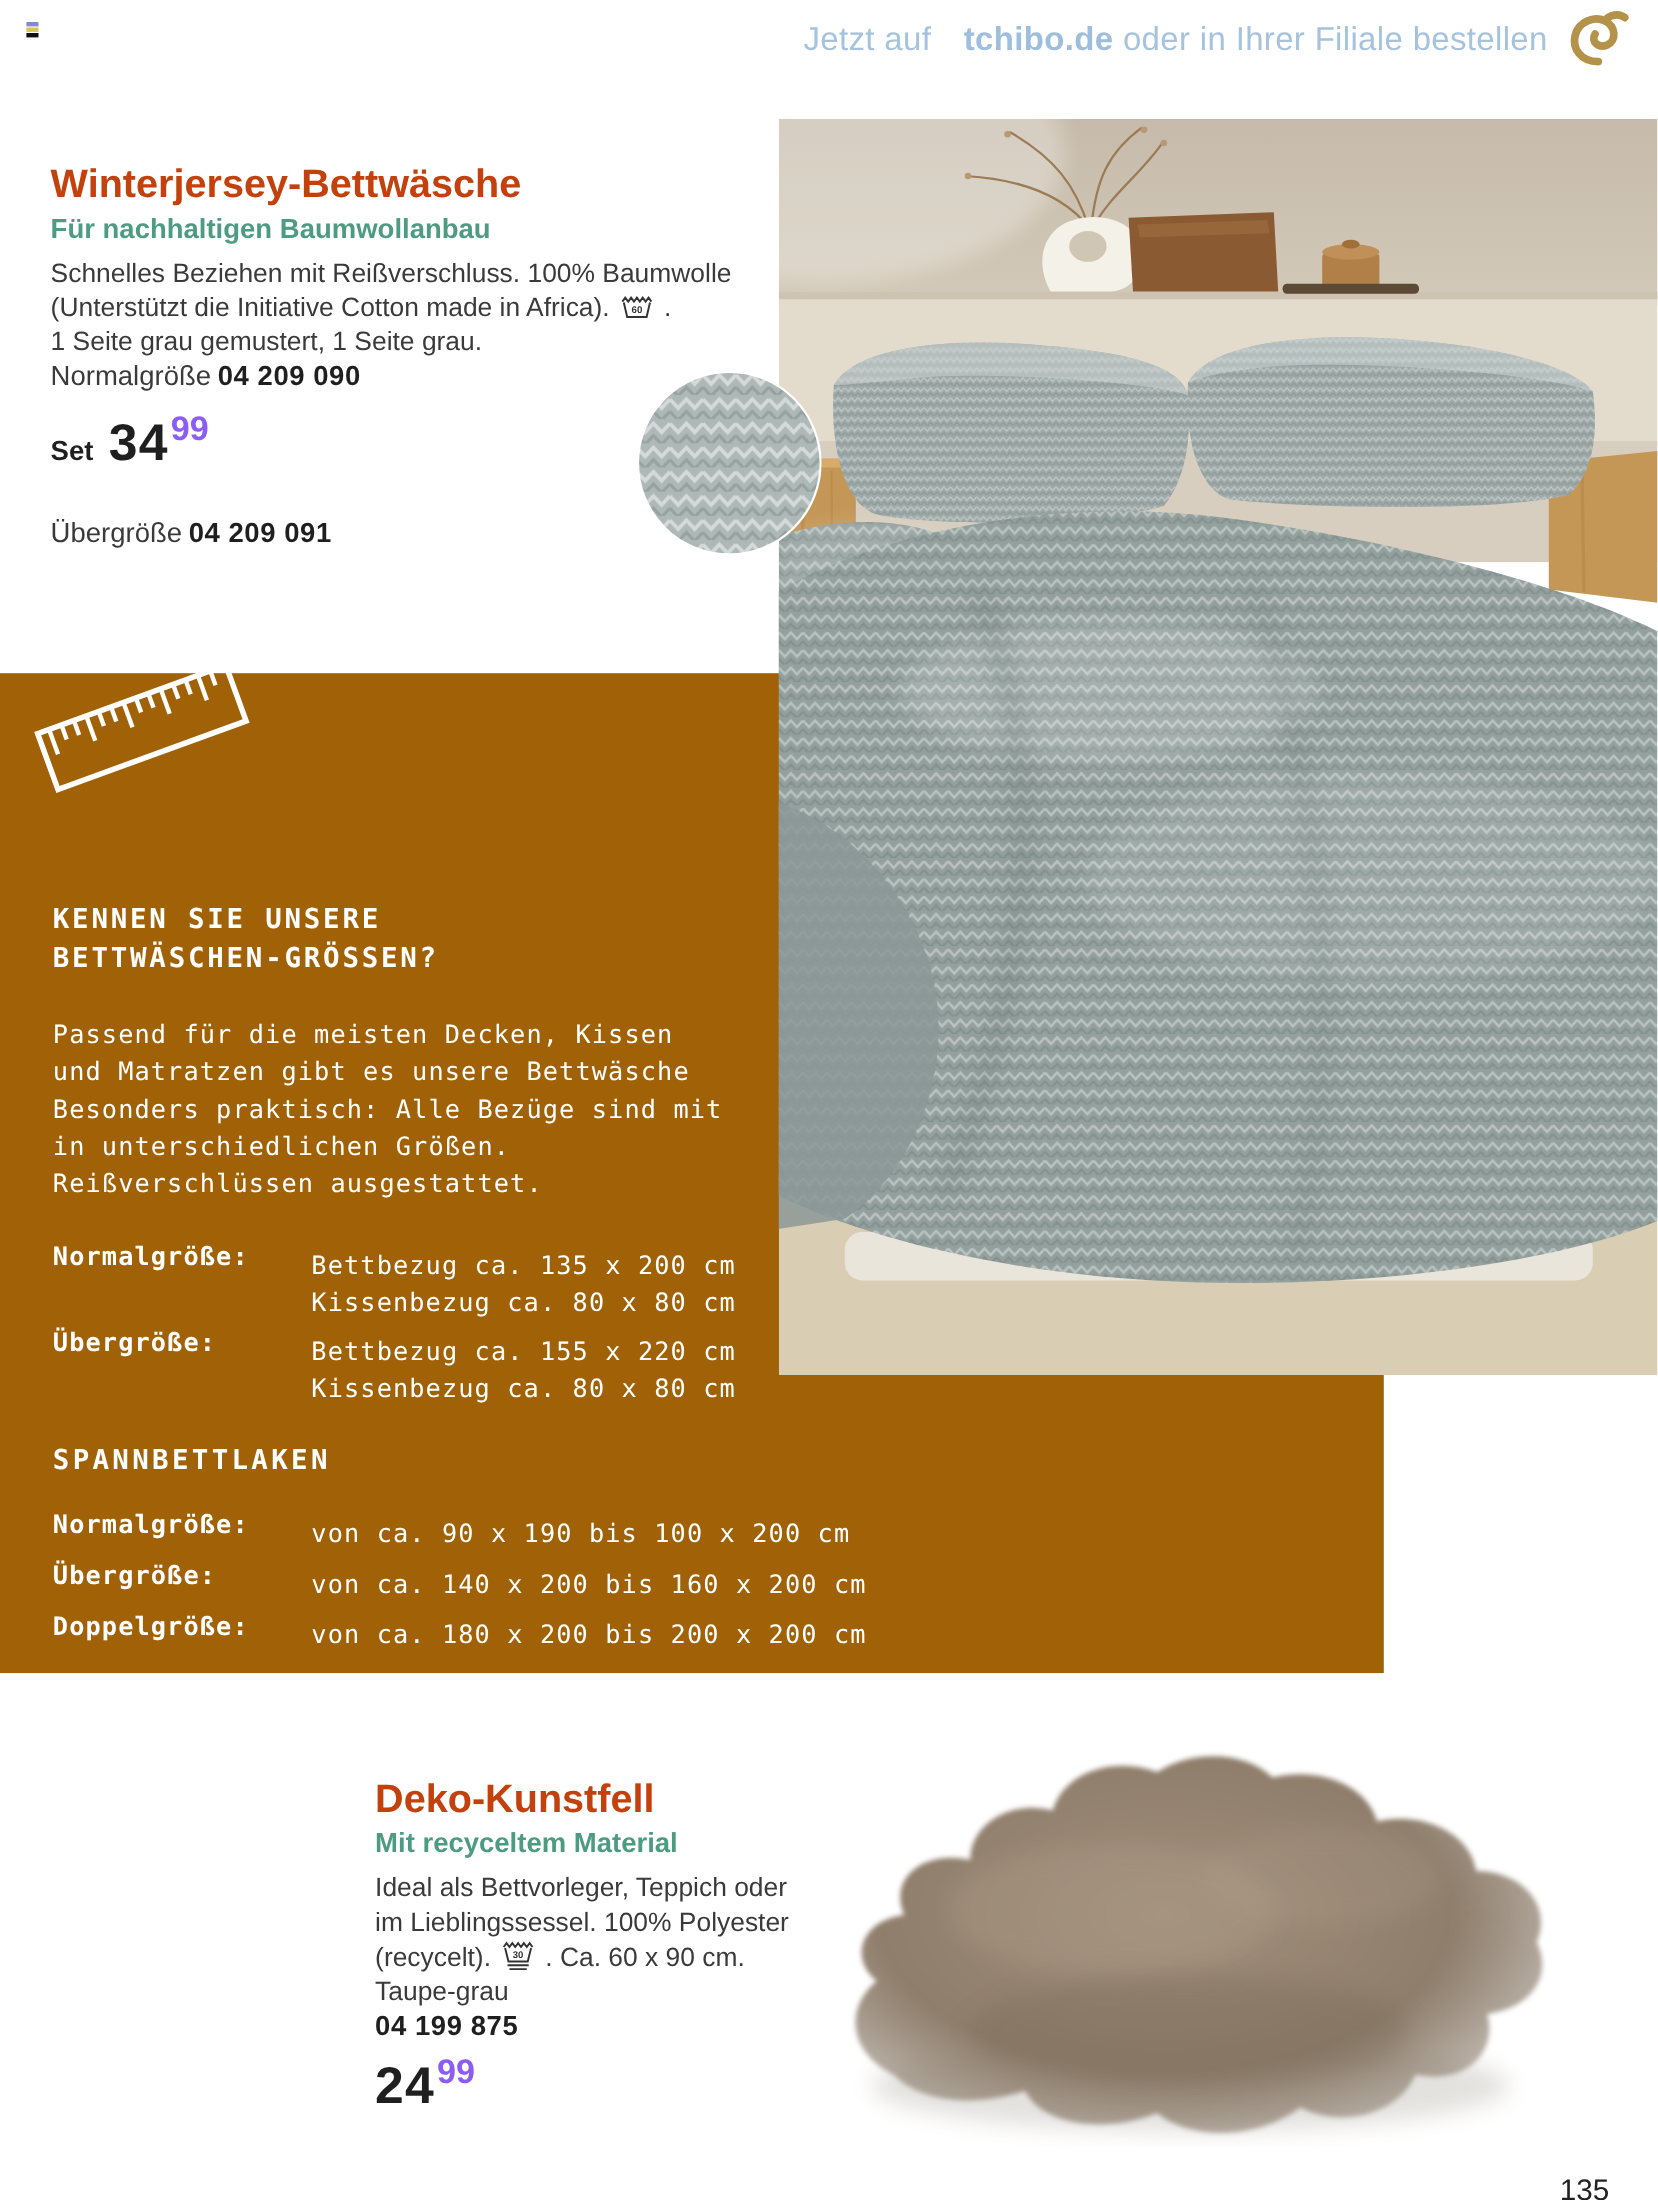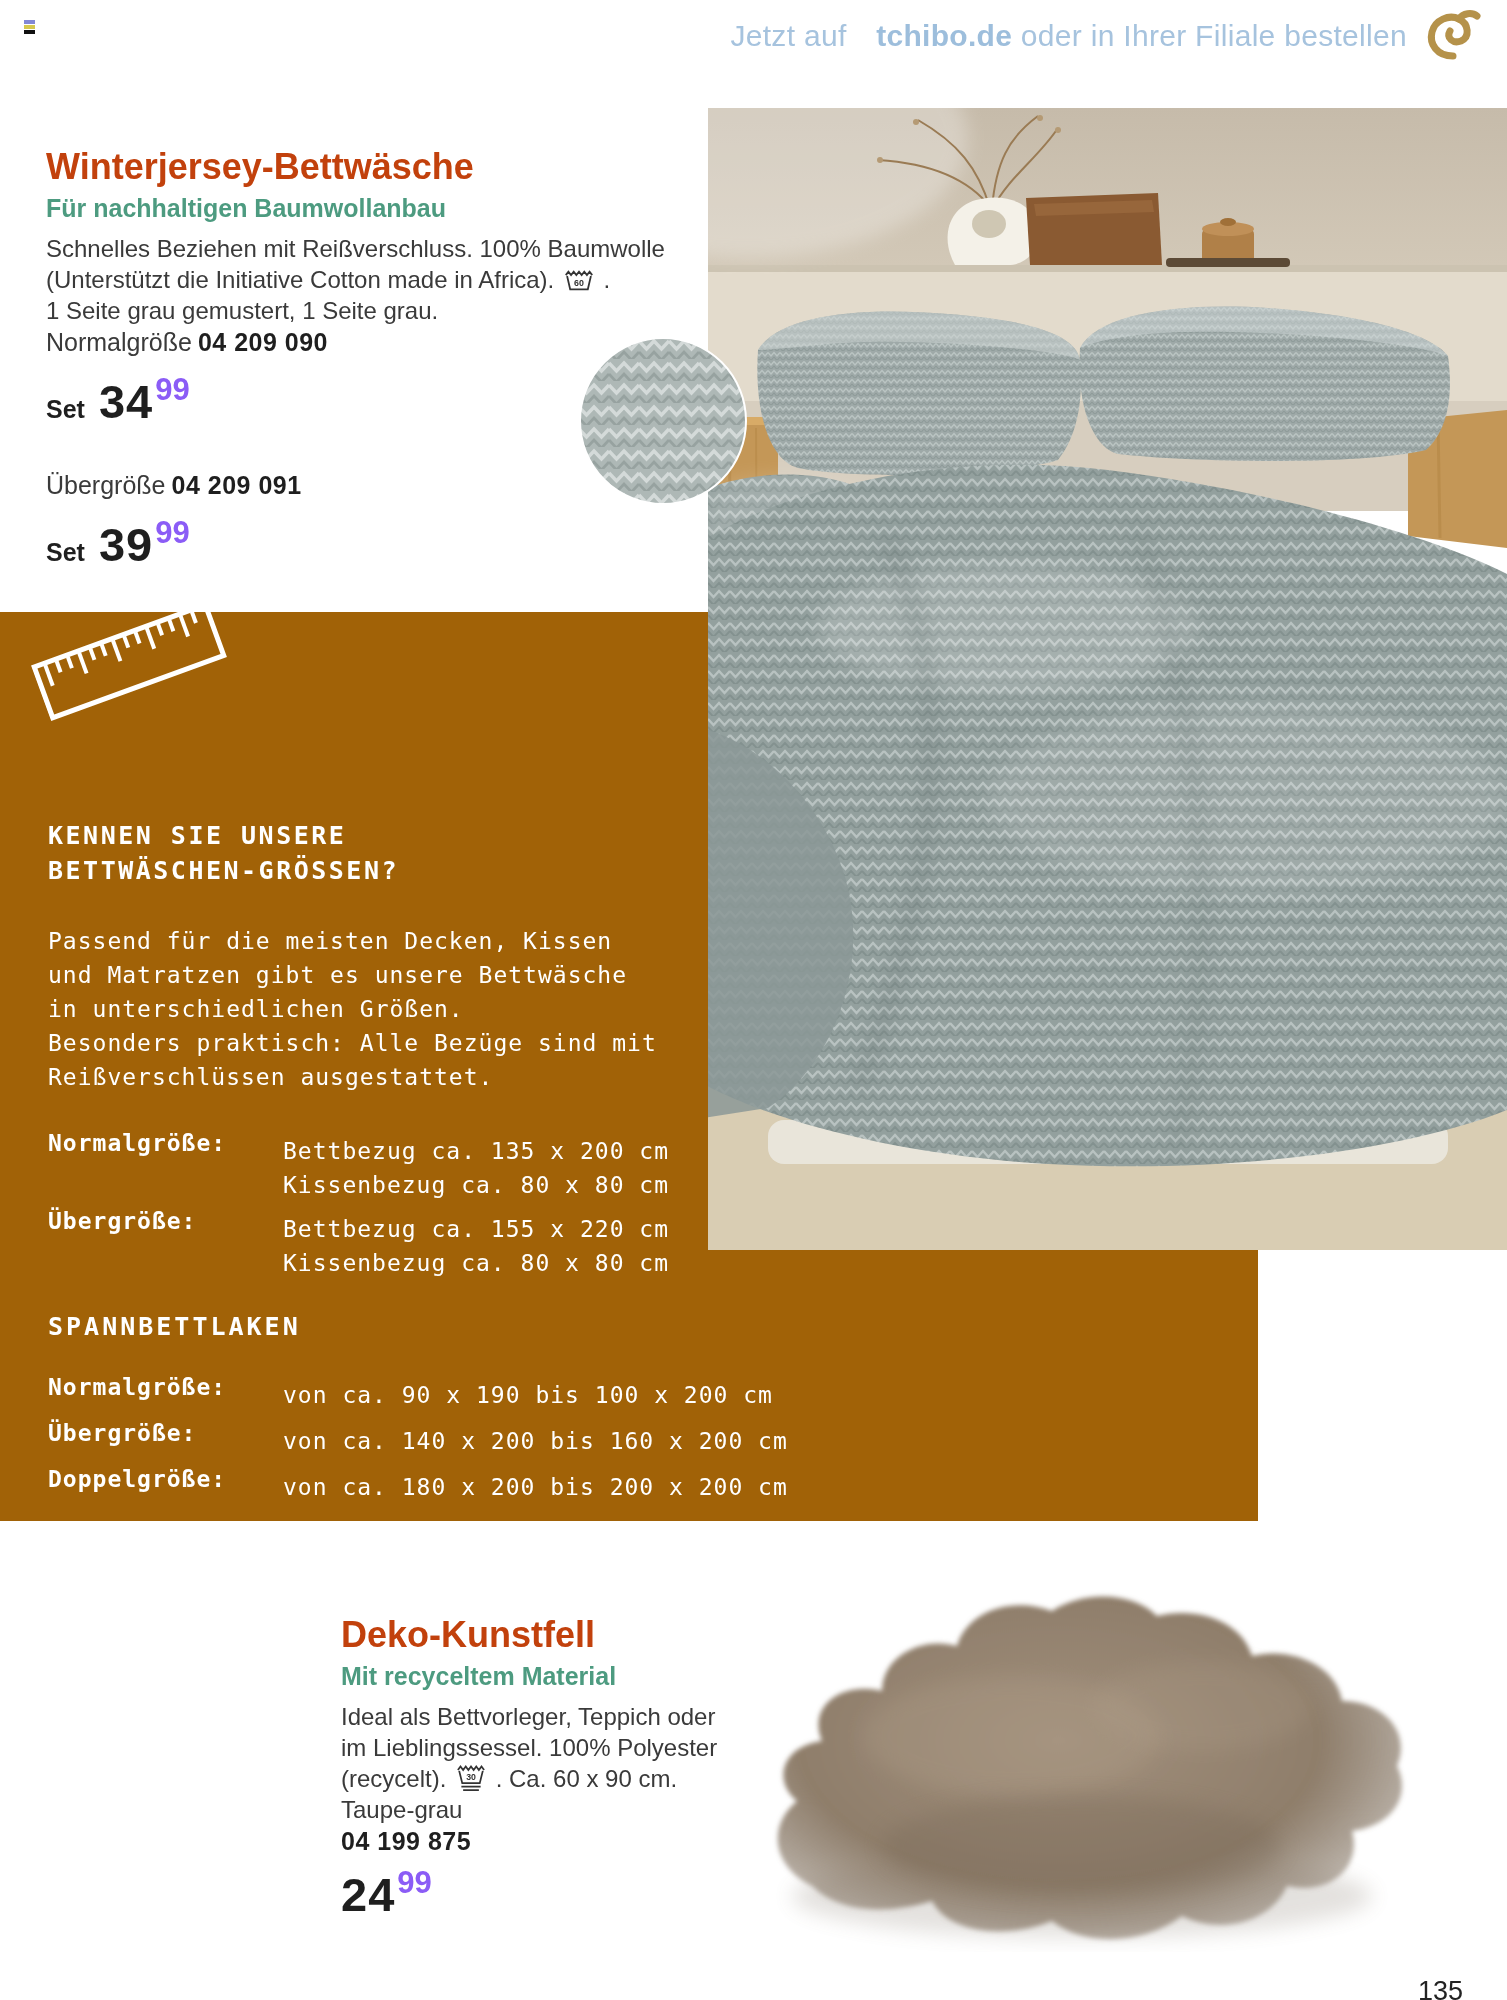--- a/index.html
+++ b/index.html
@@ -82,23 +82,20 @@
     </div>
     <div class="pline">1 Seite grau gemustert, 1 Seite grau.</div>
     <div class="code-line">
       <span>Normalgröße</span><b>04 209 090</b>
     </div>
     <div class="price">
       <span class="price-label">Set</span><span class="price-int">34</span><sup class="price-sup">99</sup>
     </div>
     <div class="code-line" style="margin-top:40px">
       <span>Übergröße</span><b>04 209 091</b>
-    </div>
-    <div class="price">
-      <span class="price-label">Set</span><span class="price-int">39</span><sup class="price-sup">99</sup>
     </div>
   </div>
 
   <div id="bluebox" class="abs">
     <svg id="ruler" class="abs" width="190" height="70" viewBox="0 0 190 70">
       <rect x="3" y="8" width="182" height="54" fill="none" stroke="#ffffff" stroke-width="5"></rect>
       <g stroke="#ffffff" stroke-width="4">
         <line x1="14" y1="10" x2="14" y2="32"></line>
           <line x1="26" y1="10" x2="26" y2="22"></line>
         <line x1="38" y1="10" x2="38" y2="22"></line>
@@ -117,22 +114,22 @@
     </svg>
 
     <div id="bb-heading" class="abs bb">
       <div>KENNEN SIE UNSERE</div>
       <div>BETTWÄSCHEN-GRÖSSEN?</div>
     </div>
 
     <div id="bb-para" class="abs bb">
       <div>Passend für die meisten Decken, Kissen</div>
       <div>und Matratzen gibt es unsere Bettwäsche</div>
+      <div>Besonders praktisch: Alle Bezüge sind mit</div>
       <div>in unterschiedlichen Größen.</div>
-      <div>Besonders praktisch: Alle Bezüge sind mit</div>
       <div>Reißverschlüssen ausgestattet.</div>
     </div>
 
     <div class="bb-table abs bb" style="top:514px;height:150px;width:900px">
       <div class="bb-row" style="top:0">
         <span class="bb-label">Normalgröße:</span>
         <span class="bb-val">
           <div>Bettbezug ca. 135 x 200 cm</div>
           <div>Kissenbezug ca. 80 x 80 cm</div>
         </span>

